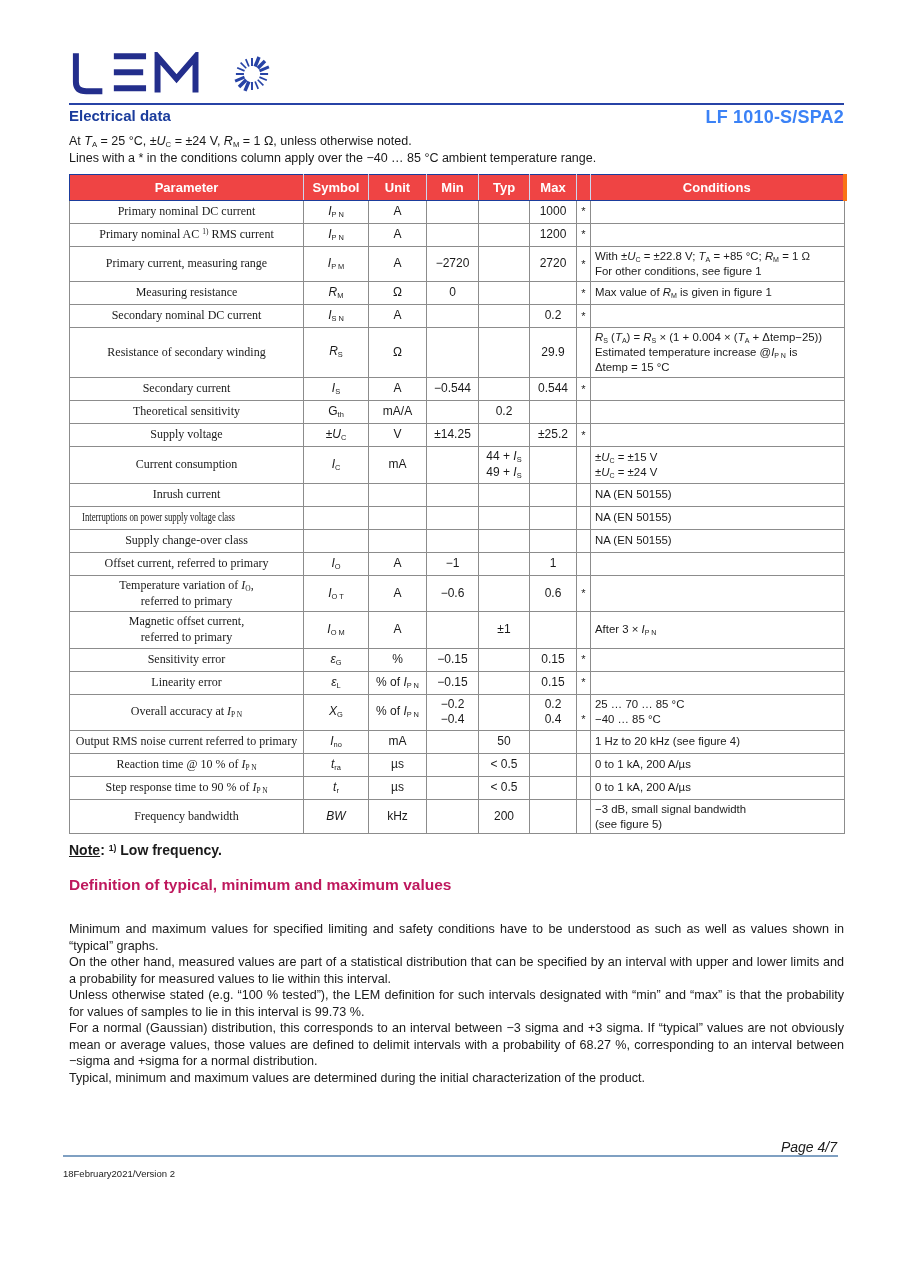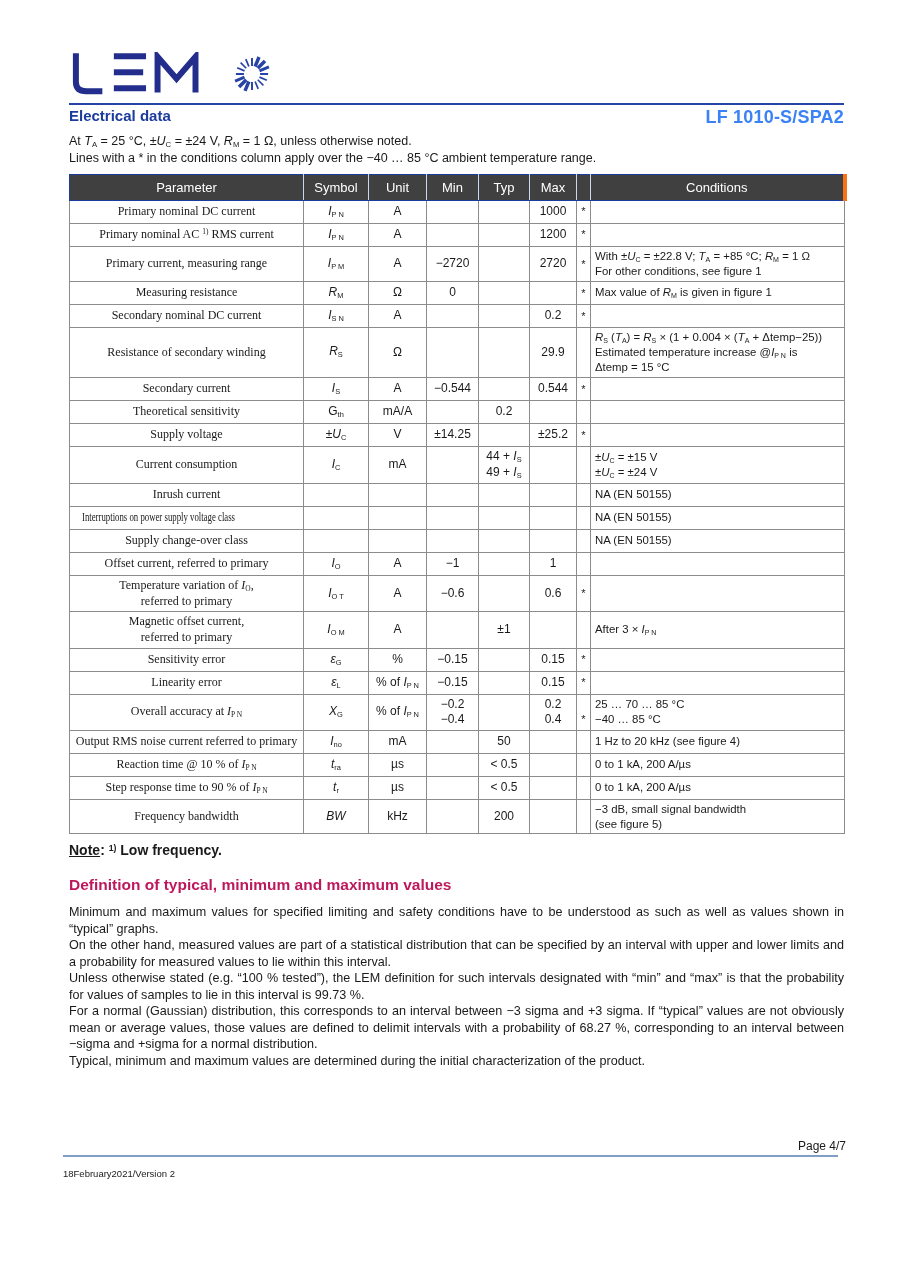--- a/index.html
+++ b/index.html
@@ -24,45 +24,45 @@
   
   table.spec {
     margin-top:7px; border-collapse:collapse; table-layout:fixed;
     width:775px; font-size:12px;
   }
   table.spec col.c1{width:234px} table.spec col.c2{width:65px}
   table.spec col.c3{width:58px}  table.spec col.c4{width:52px}
   table.spec col.c5{width:51px}  table.spec col.c6{width:47px}
   table.spec col.c7{width:14px}  table.spec col.c8{width:254px}
   table.spec thead th {
-    background:#404040; color:#ffffff; font-weight:normal; font-size:13px;
+    background:#ef4444; color:#ffffff; font-weight:bold; font-size:13px;
     height:26px; border:1px solid #1b3c9c; border-right:1px solid #cdd6ee;
     text-align:center; padding:0 2px;
   }
   table.spec thead th:last-child { border-right:4px solid #f97316; }
   table.spec td {
     border:1px solid #8c8c8c; vertical-align:middle;
     padding:2px 4px; line-height:1.3; height:23px;
   }
   td.c-param { text-align:center; padding-left:5px;font-family:Liberation Serif, serif; }
   td.c-sym, td.c-unit, td.c-num { text-align:center; }
   td.c-star { text-align:center; padding:1px 0; font-size:11px; }
   td.c-cond { text-align:left; font-size:11.4px; line-height:1.32; padding-left:5px; }
   sub { font-size:0.62em; vertical-align:-0.3em; }
   sup { font-size:0.62em; vertical-align:0.5em; }
   .condensed { display:inline-block; transform:scaleX(0.73); transform-origin:0 50%; white-space:nowrap; }
 
   
   .note { margin-top:8px; font-size:14px;font-weight:bold; }
   .def-title { margin-top:18px; color:#be185d; font-weight:bold; font-size:15.5px; }
-  .def-body { margin-top:10px; font-size:12.6px; line-height:1.31; text-align:justify; }
+  .def-body { margin-top:27px; font-size:12.6px; line-height:1.31; text-align:justify; }
   .def-body p { margin:0; }
 
   
-  .footer-page { position:absolute; right:54px; top:1139px; font-size:12px; }
+  .footer-page { position:absolute; right:63px; top:1139px; font-size:14px;font-style:italic; }
   .footer-rule { position:absolute; left:63px; top:1155px; width:775px; height:2px; background:#7fa0c2; }
   .footer-version { position:absolute; left:63px; top:1168px; font-size:9.5px; }
 </style>
 </head>
 <body>
 
 <div class="page">
 
   <div class="logo-row">
     <svg class="logo-lem" width="138" height="44" viewBox="0 0 120 38">

